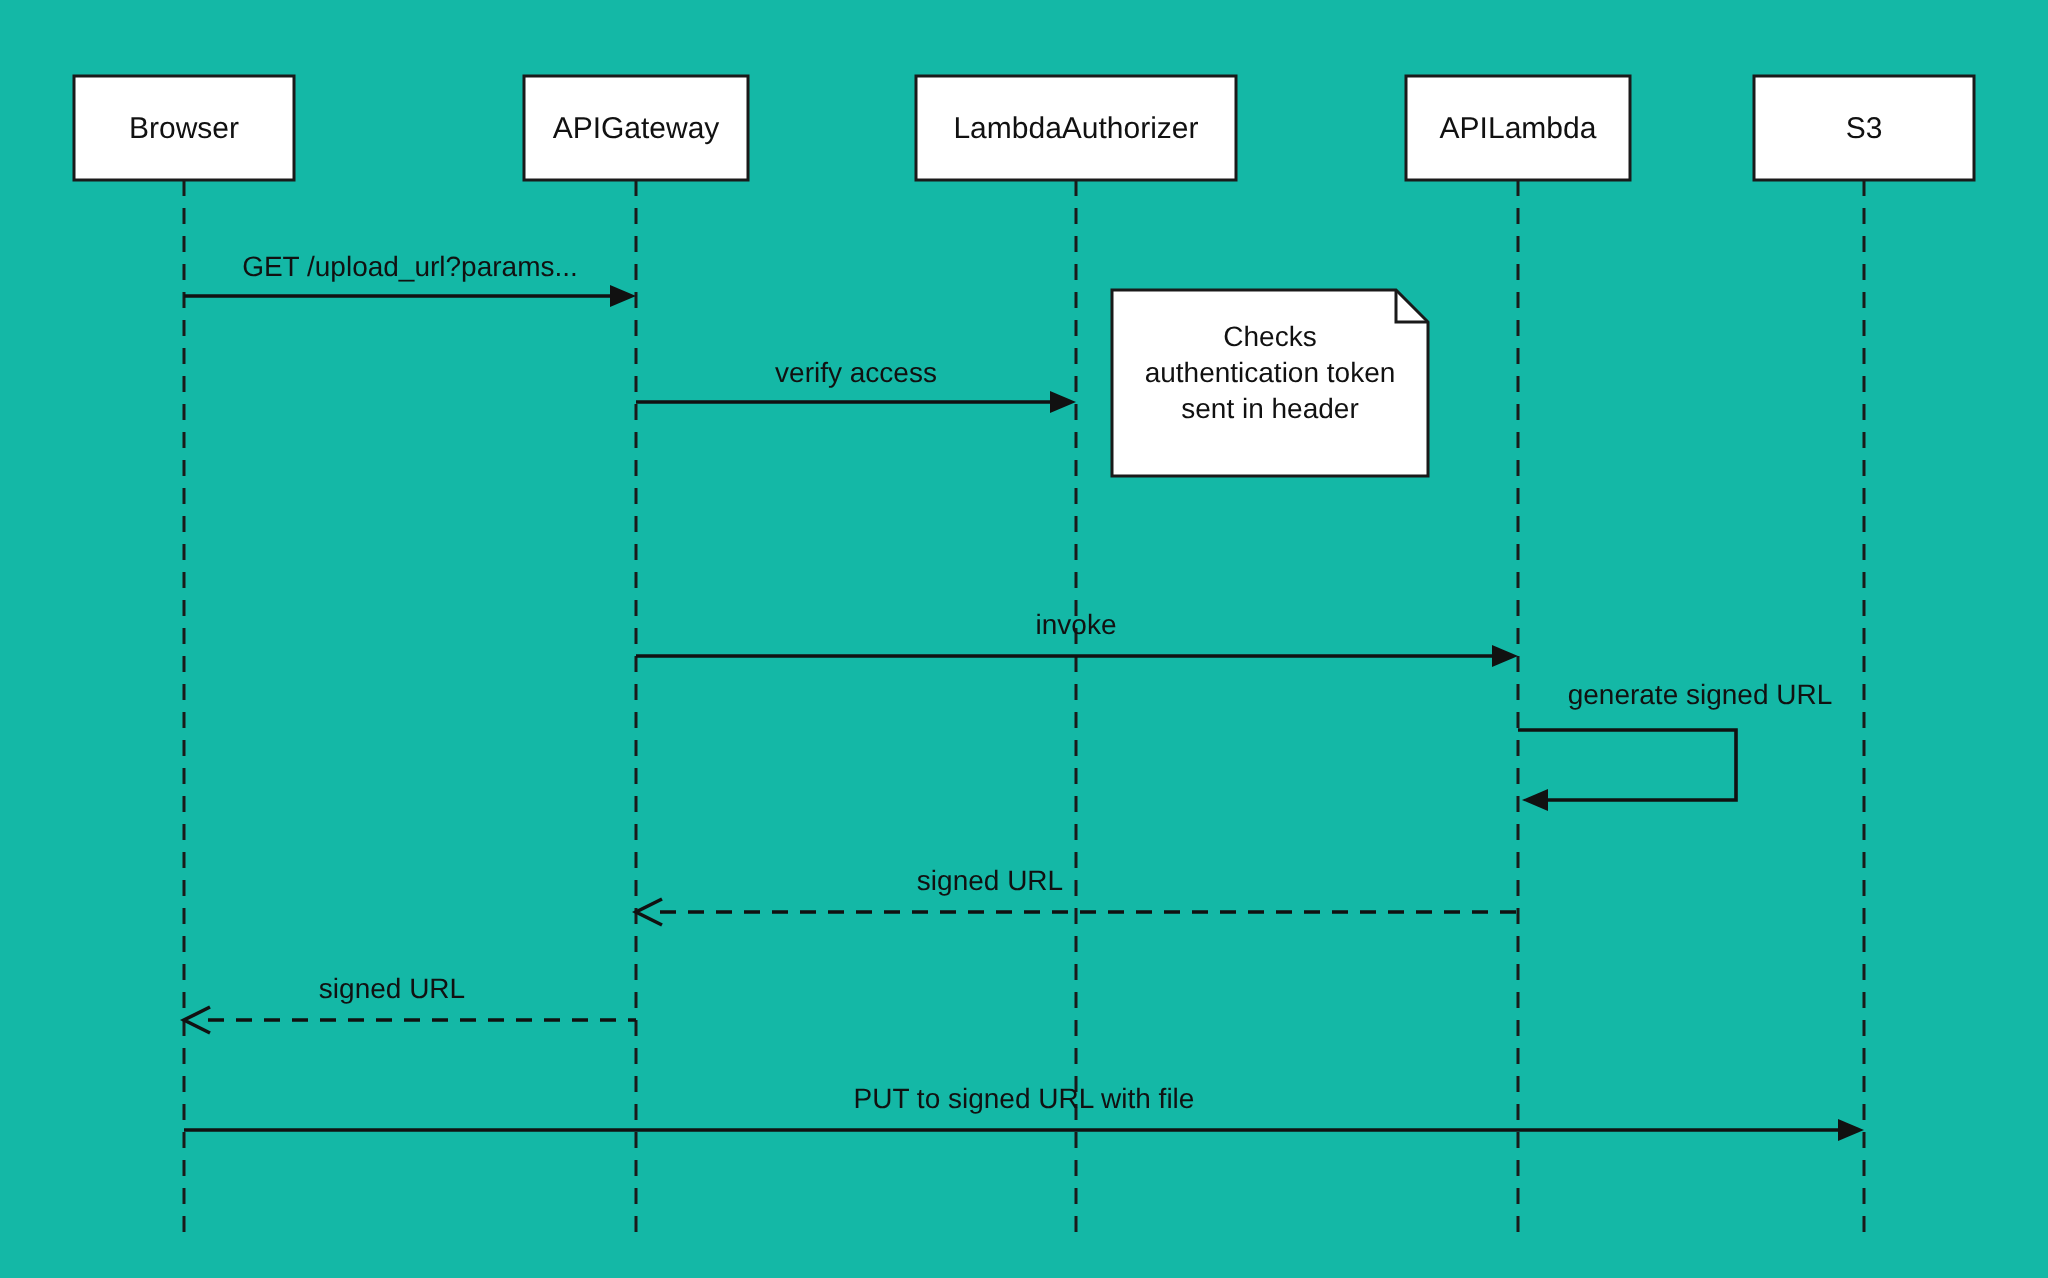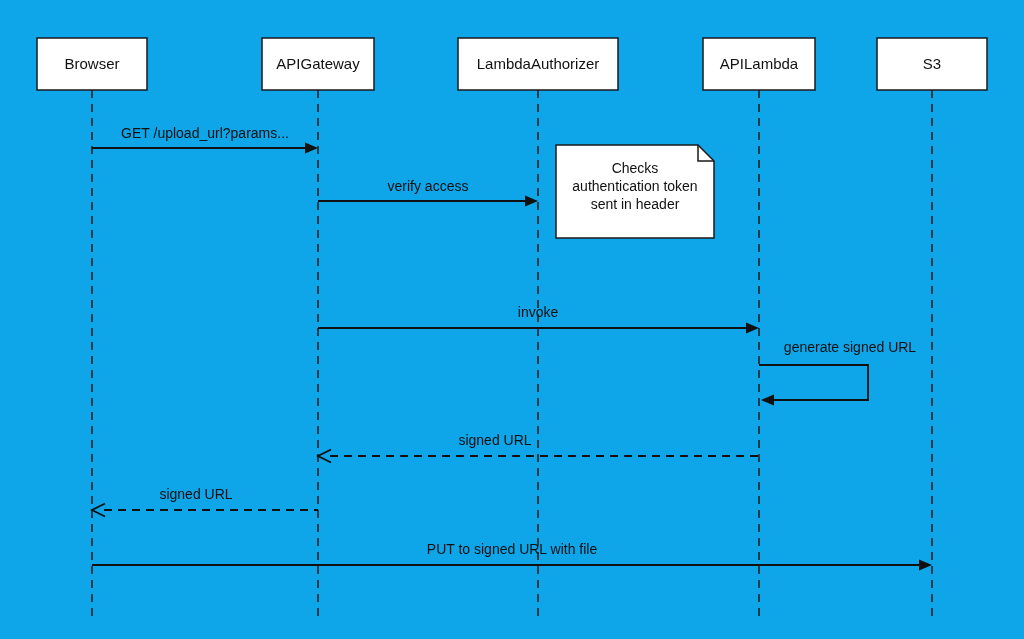--- a/index.html
+++ b/index.html
@@ -4,21 +4,21 @@
 <style>
   html, body {
     margin: 0;
     padding: 0;
     background: #ffffff;
   }
   .stage {
     position: relative;
     width: 1024px;
     height: 639px;
-    background: #0ea5e9;
+    background: #14b8a6;
     overflow: hidden;
   }
   svg {
     display: block;
   }
   svg text {
     font-family: "Liberation Sans", sans-serif;
     fill: #111111;
   }
   .participant-label {

